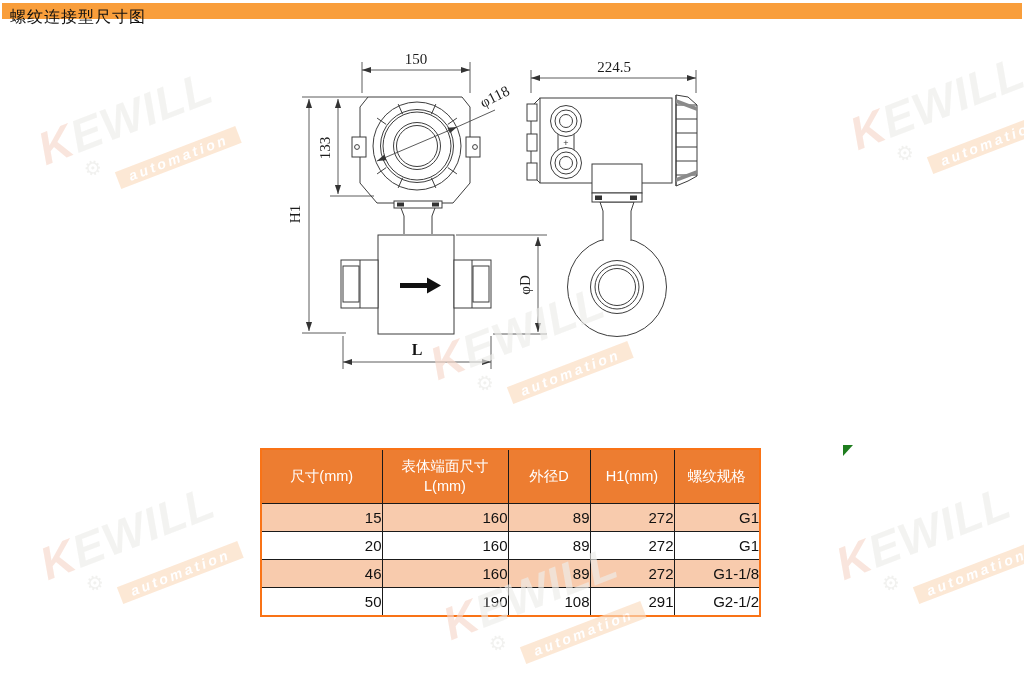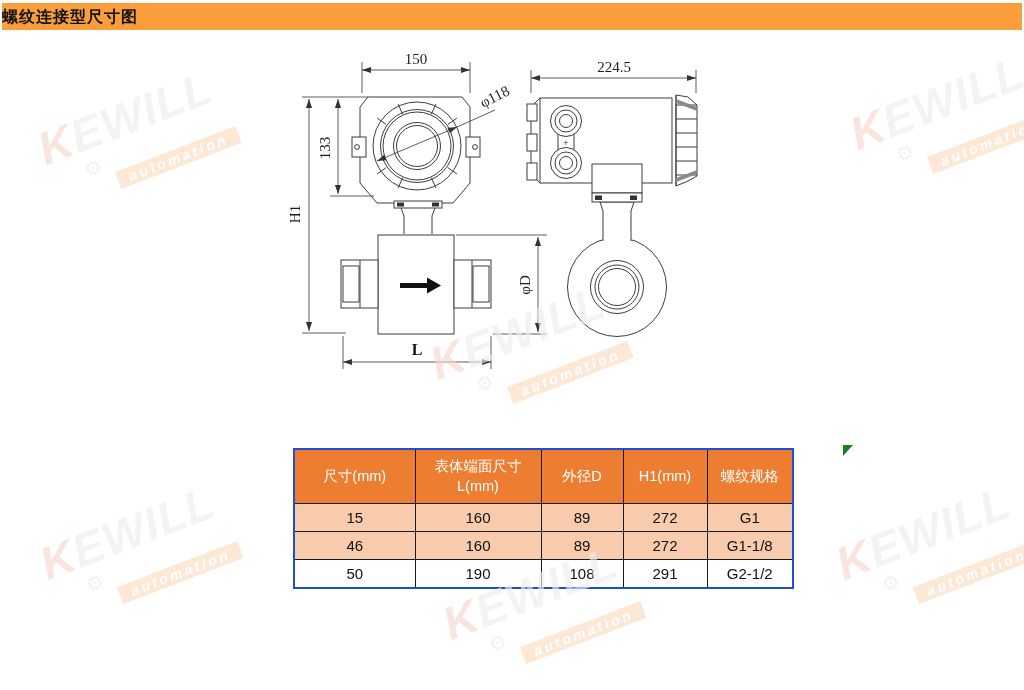--- a/index.html
+++ b/index.html
@@ -2,46 +2,46 @@
 <html><head>
 <meta charset="utf-8">
 <style>
   html,body{margin:0;padding:0;}
   body{
     width:1024px;height:690px;position:relative;background:#ffffff;
     font-family:"Liberation Sans",sans-serif;overflow:hidden;
   }
   
   .title-bar{
-    position:absolute;left:2px;top:3px;right:2px;height:27px;
+    position:absolute;left:2px;top:3px;right:2px;height:16px;
     background:#F99E3B;color:#111;
-    font-size:16px;font-weight:bold;line-height:27px;
+    font-size:16px;font-weight:normal;line-height:27px;padding-left:8px;
     letter-spacing:1px;
   }
   
   .drawing{position:absolute;left:0;top:0;z-index:1;}
   .dim{font-family:"Liberation Serif",serif;font-size:15px;fill:#1c1c1c;}
   .dimb{font-family:"Liberation Serif",serif;font-size:16px;font-weight:bold;fill:#111;}
   .plus{font-family:"Liberation Sans",sans-serif;font-size:9px;fill:#333;}
   
   .spec-table{
     position:absolute;left:260px;top:448px;z-index:2;
     border-collapse:collapse;table-layout:fixed;
     font-family:"Liberation Sans",sans-serif;
   }
   .spec-table th,.spec-table td{
     border:1px solid #1a1a1a;text-align:center;vertical-align:middle;
     padding:0;overflow:hidden;
   }
-  .spec-table{border:2px solid #1d4ed8;margin-left:33px;}
+  .spec-table{border:2px solid #f97316;}
   .spec-table th{
     background:#ED7D31;color:#ffffff;font-weight:normal;
     font-size:14.5px;height:53px;line-height:1.35;
   }
-  .spec-table td{font-size:15px;color:#111;height:27px;background:#ffffff;}
+  .spec-table td{font-size:15px;color:#111;height:27px;background:#ffffff;text-align:right;}
   .spec-table tr.alt td{background:#F8CBAD;}
   .c1{width:121px;} .c2{width:126px;} .c3{width:82px;} .c4{width:84px;} .c5{width:86px;}
   
   .wm{
     position:absolute;width:230px;z-index:6;pointer-events:none;
     transform:rotate(-21deg);opacity:0.65;font-style:italic;
   }
   .wm-brand{
     display:block;font-family:"Liberation Sans",sans-serif;
     font-weight:bold;font-style:italic;font-size:46px;letter-spacing:1px;
@@ -228,20 +228,27 @@
     </tr>
   </thead>
   <tbody>
     <tr class="alt">
       <td>15</td>
       <td>160</td>
       <td>89</td>
       <td>272</td>
       <td>G1</td>
     </tr>
+    <tr>
+      <td>20</td>
+      <td>160</td>
+      <td>89</td>
+      <td>272</td>
+      <td>G1</td>
+    </tr>
     <tr class="alt">
       <td>46</td>
       <td>160</td>
       <td>89</td>
       <td>272</td>
       <td>G1-1/8</td>
     </tr>
     <tr>
       <td>50</td>
       <td>190</td>

